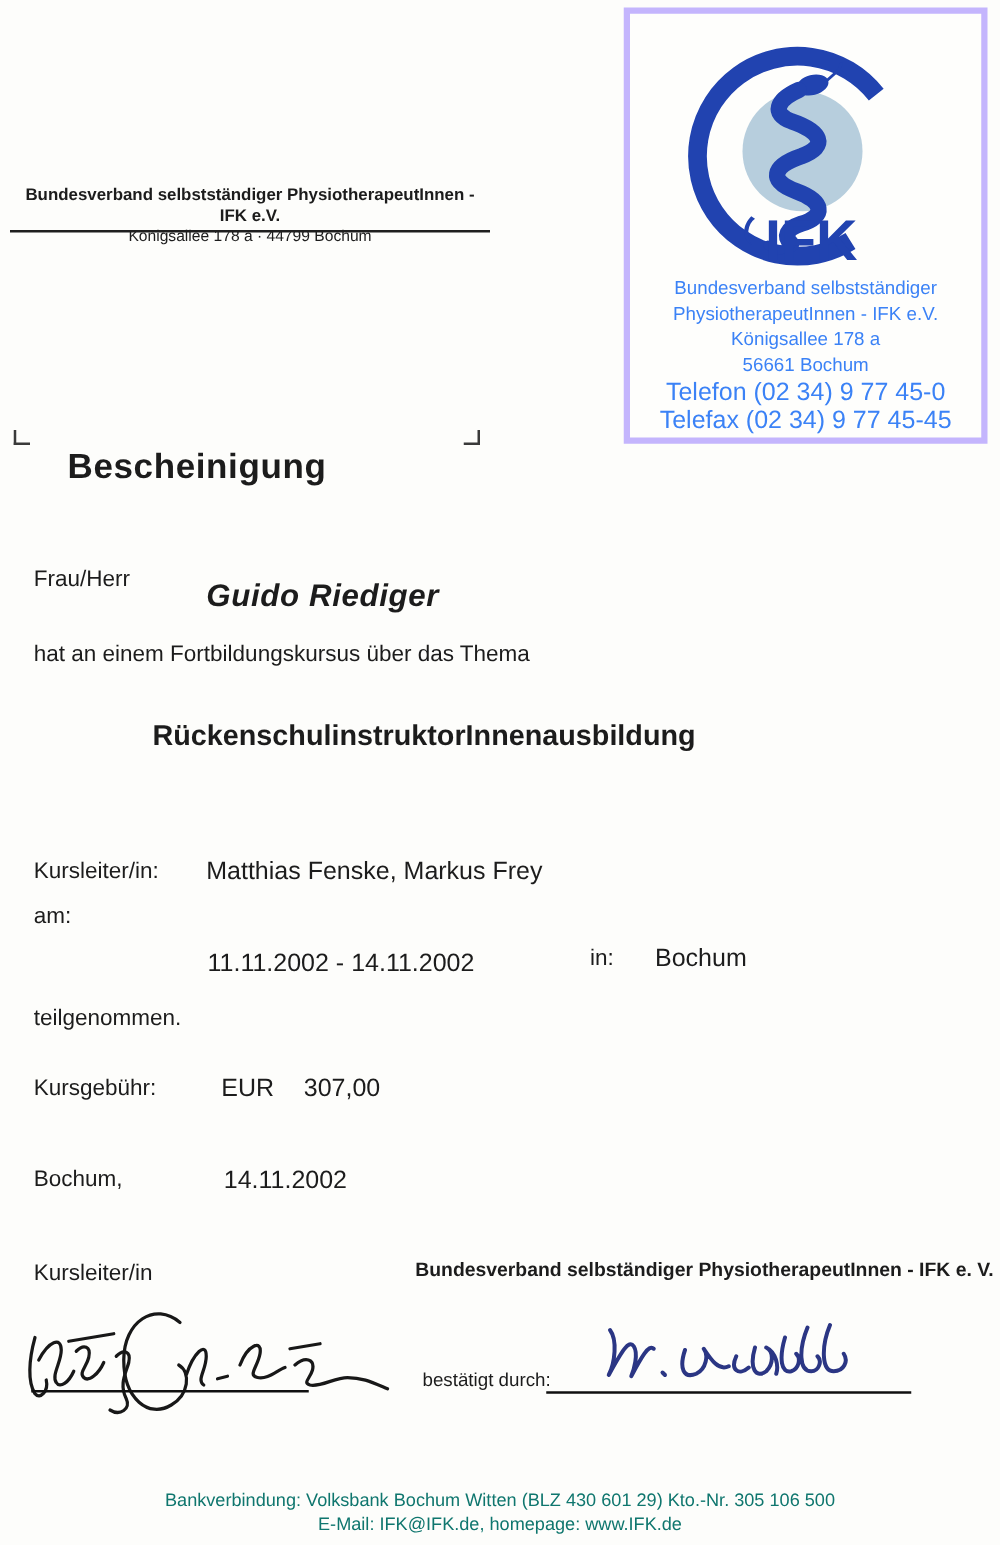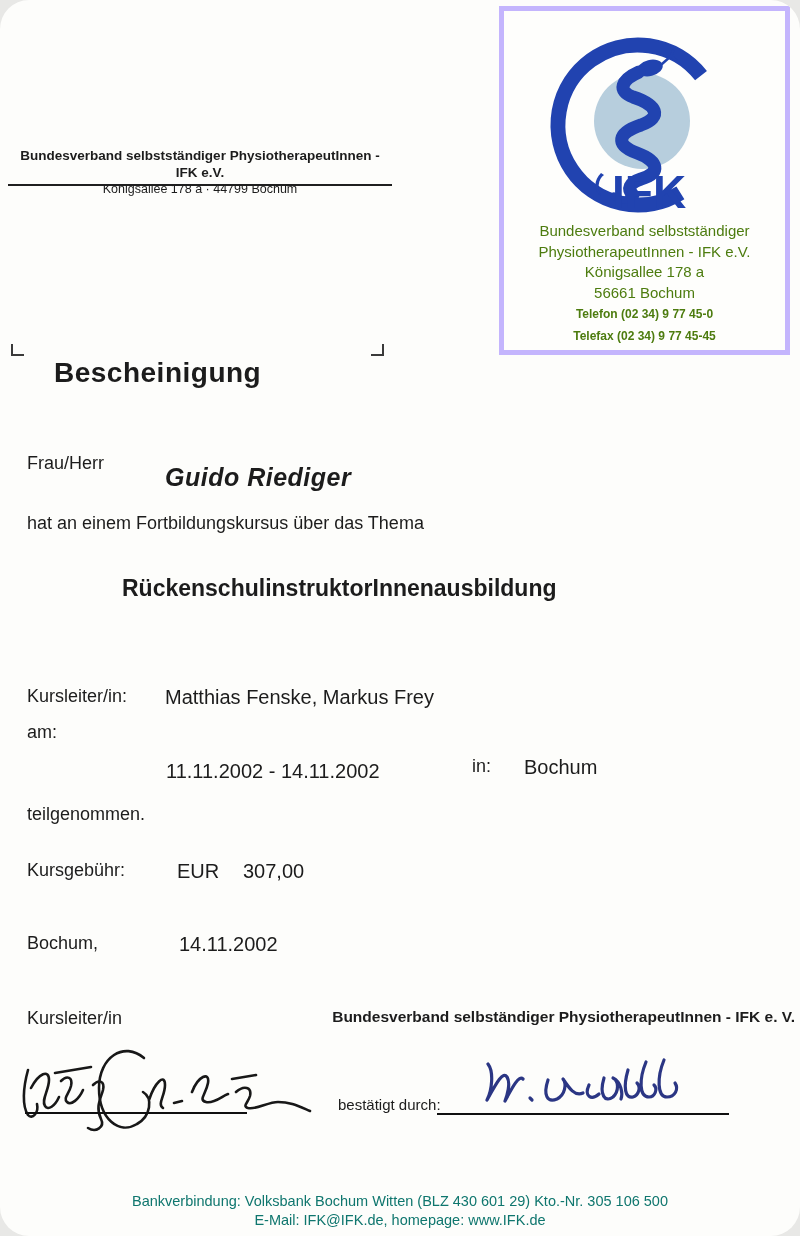--- a/index.html
+++ b/index.html
@@ -1,34 +1,34 @@
 <!DOCTYPE html>
 <html><head>
 <meta charset="utf-8">
 <style>
   html,body{margin:0;padding:0;background:#e8e8e6;}
   .page{
     position:relative;width:800px;height:1236px;margin:0 auto;
     background:#fdfdfb;overflow:hidden;
-    font-family:"Liberation Sans",sans-serif;color:#1c1c1c;border-radius:29px;
+    font-family:"Liberation Sans",sans-serif;color:#1c1c1c;
   }
   .abs{position:absolute;}
   
   .sender{left:8px;top:148px;width:384px;text-align:center;line-height:1.25;}
   .sender .l1{font-weight:bold;font-size:13.5px;}
   .sender .l2{font-size:12.5px;}
   .sender-rule{left:8px;top:184px;width:384px;height:2px;background:#1f1f1f;}
   
   .cmark-l{left:11px;top:344px;width:11px;height:10px;border-left:2px solid #3a3a3a;border-bottom:2px solid #3a3a3a;}
   .cmark-r{left:371px;top:344px;width:11px;height:10px;border-right:2px solid #3a3a3a;border-bottom:2px solid #3a3a3a;}
   
   .logobox{left:499px;top:6px;width:281px;height:339px;border:5px solid #c4b5fd;background:#fefefc;}
-  .boxtext{position:absolute;left:0;top:210px;width:100%;text-align:center;color:#4d7c0f;}
+  .boxtext{position:absolute;left:0;top:210px;width:100%;text-align:center;color:#3b82f6;}
   .boxtext .bl{font-size:15px;line-height:20.5px;}
-  .boxtext .bb{font-size:12px;line-height:22px;font-weight:bold;}
+  .boxtext .bb{font-size:20px;line-height:22px;font-weight:normal;}
   
   .title{left:27px;top:357px;font-size:28px;font-weight:bold;letter-spacing:.5px;margin-left:27px;}
   .lbl{font-size:18px;}
   .val{font-size:20px;}
   .name{left:165px;top:442px;font-size:25px;font-weight:bold;font-style:italic;letter-spacing:.5px;margin-top:21px;}
   .course{left:122px;top:575px;font-size:23px;font-weight:bold;}
   .orgline{left:300px;top:1008px;width:495px;text-align:right;font-size:15.5px;font-weight:bold;}
   .sigline-left{left:25px;top:1112px;width:222px;height:2px;background:#101010;}
   .sigline-right{left:437px;top:1113px;width:292px;height:2px;background:#101010;}
   .footer{left:0;width:100%;text-align:center;font-size:14.5px;color:#0f766e;}

